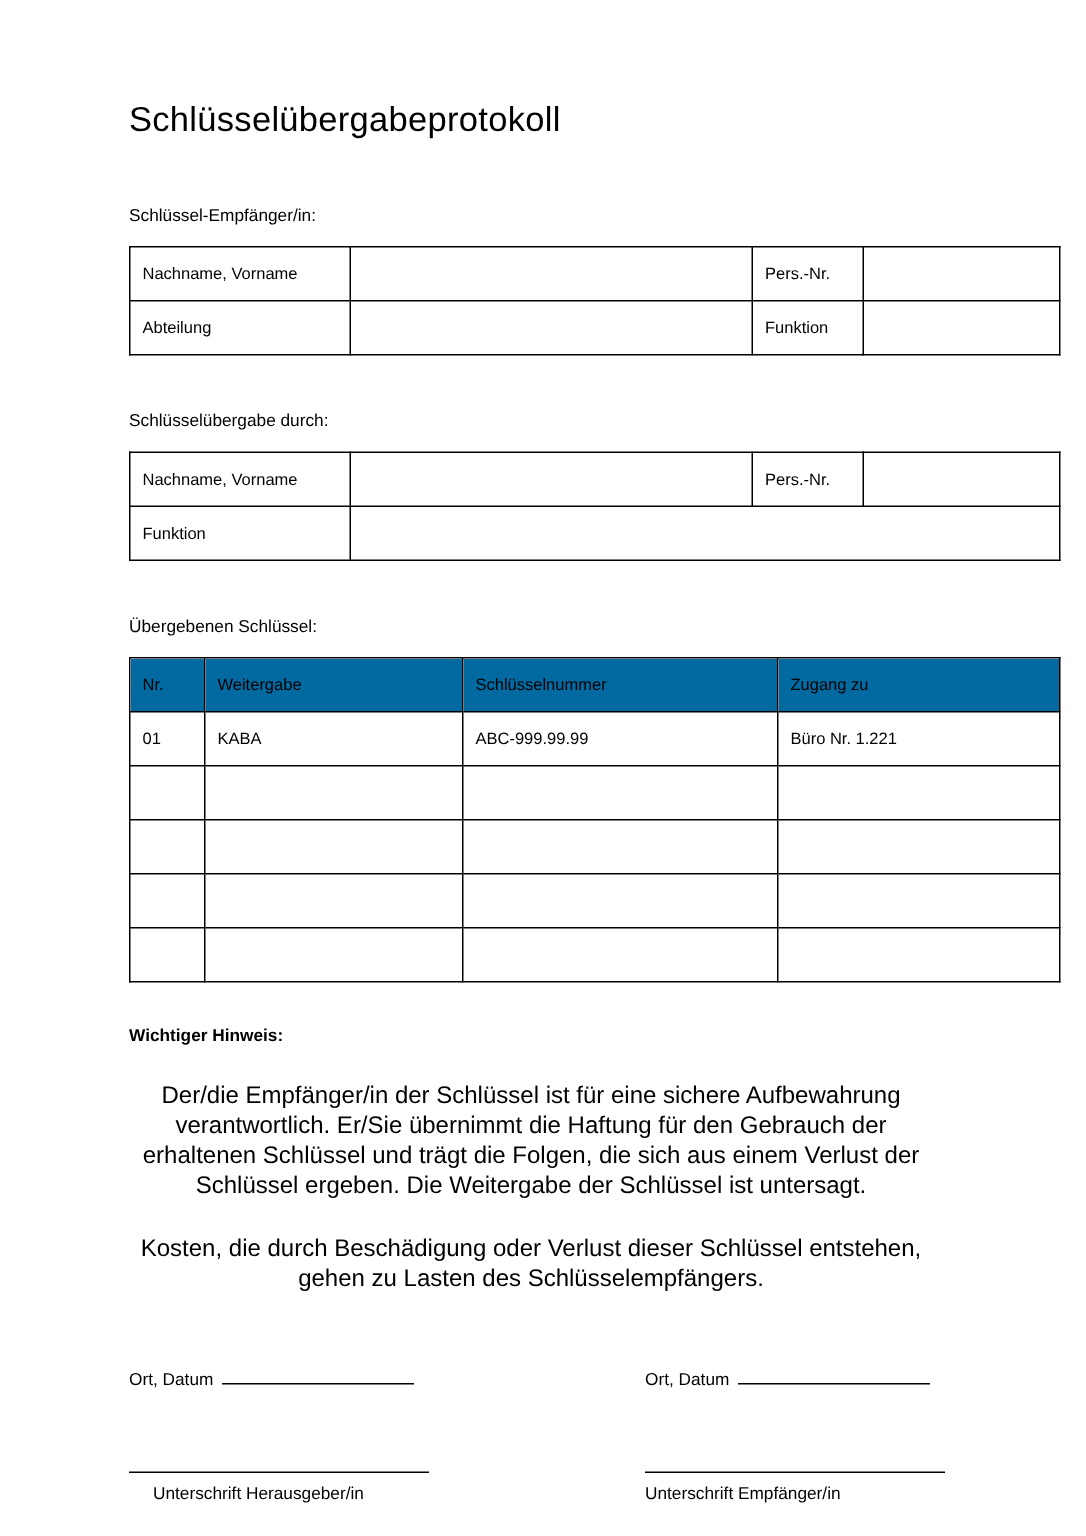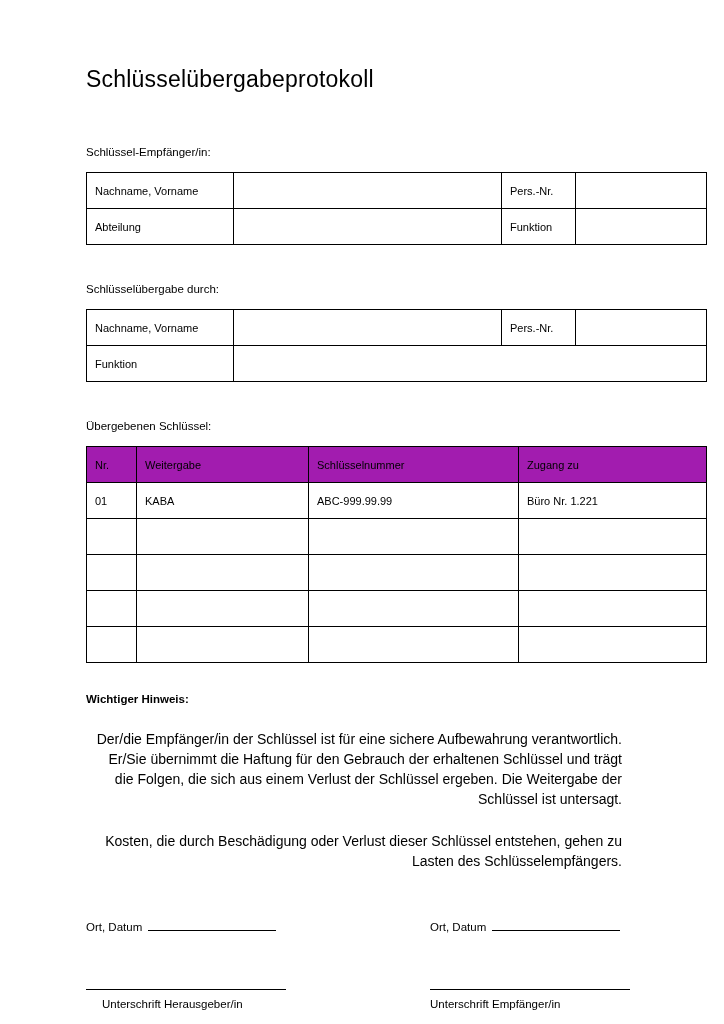--- a/index.html
+++ b/index.html
@@ -25,21 +25,21 @@
   .content {
     position: absolute;
     left: 86px;
     top: 64px;
     width: 552px;
   }
   .doc-title {
     font-size: 23px;
     font-weight: normal;
     letter-spacing: 0.2px;
-    margin: 0 0 8px 0;
+    margin: 0 0 0 0;
     padding: 0;
     line-height: 30px;
   }
   .section-label {
     font-size: 11.5px;
     line-height: 16px;
     margin: 0;
     padding: 0;
   }
   .spacer-title-to-s1 { height: 42px; }
@@ -64,38 +64,38 @@
     white-space: nowrap;
   }
   .cell-label { }
   .cell-input { }
 
   
   table.keys td, table.keys th {
     height: 29px;
   }
   table.keys thead th {
-    background: #a21caf;
+    background: #0369a1;
   }
 
   .notice-block {
     margin-top: 28px;
   }
   .notice-heading {
     font-size: 11.5px;
     font-weight: bold;
     line-height: 16px;
     margin: 0;
   }
   .notice-p {
-    font-size: 14px;
+    font-size: 16px;
     line-height: 20px;
     margin: 22px 0 0 0;
     width: 536px;
-    text-align: right;
+    text-align: center;
   }
   .sign-block {
     margin-top: 48px;
     position: relative;
     height: 110px;
   }
   .sign-row1 {
     position: relative;
     height: 22px;
     text-align: center;

